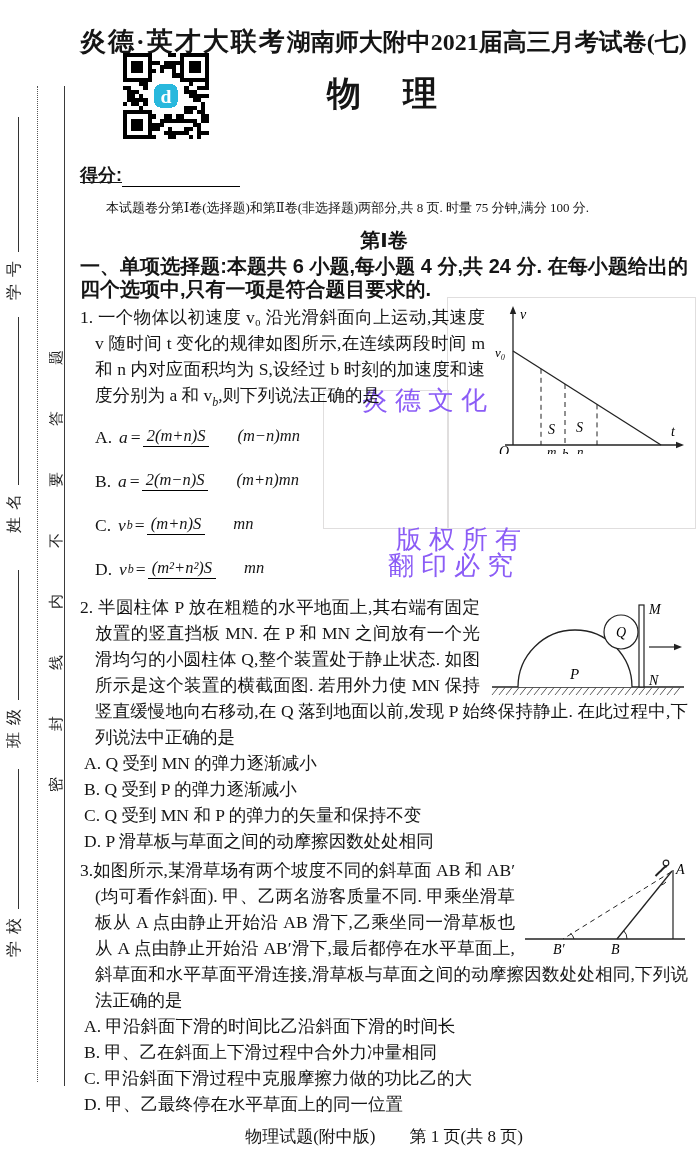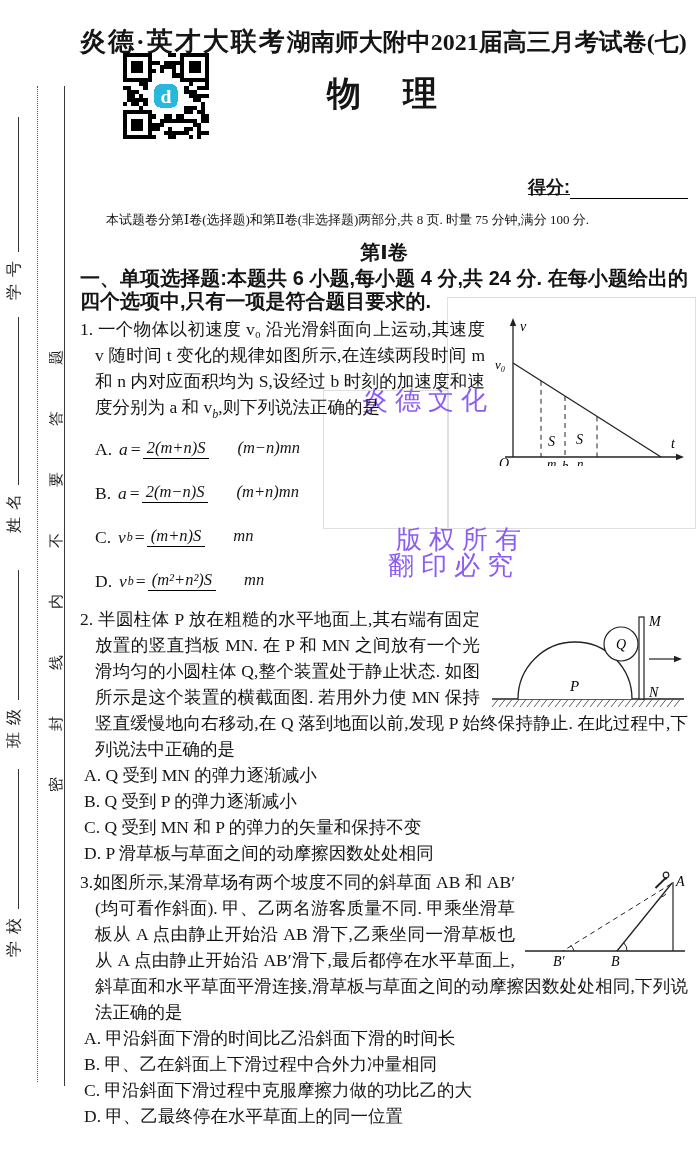--- a/index.html
+++ b/index.html
@@ -18,21 +18,21 @@
   .wm{position:absolute;color:#8b5cf6;font-size:26px;letter-spacing:7px;
       font-family:"Liberation Sans","DejaVu Sans",sans-serif;z-index:0;}
   .wm-box{position:absolute;border:1px solid #e0dede;z-index:0;}
   
   .content{position:absolute;left:80px;top:0;width:608px;z-index:1;}
   .header-title{margin-top:24px;text-align:left;white-space:nowrap;font-size:24px;font-weight:700;}
   .header-title .brand{font-size:26px;font-weight:900;letter-spacing:2px;}
   .subject{margin-top:12px;text-align:center;font-size:34px;font-weight:700;line-height:44px;
            font-family:"Liberation Sans","DejaVu Sans",sans-serif;letter-spacing:4px;}
   .qr{position:absolute;left:42px;top:53px;width:88px;height:86px;}
-  .score-row{margin-top:60px;height:24px;display:flex;justify-content:flex-end;align-items:flex-end;text-decoration:underline;}
+  .score-row{margin-top:48px;height:24px;display:flex;justify-content:flex-start;align-items:flex-end;text-decoration:underline;}
   .score-label{font-family:"Liberation Sans","DejaVu Sans",sans-serif;font-weight:700;font-size:18px;}
   .score-line{display:inline-block;width:118px;border-bottom:1.2px solid #000;height:18px;}
   .intro{margin:8px 0 7px 0;font-size:13px;line-height:25px;text-indent:2em;text-align:justify;}
   .part-title{margin-top:2px;text-align:center;font-size:20px;font-weight:700;line-height:26px;
            font-family:"Liberation Sans","DejaVu Sans",sans-serif;}
   .section-heading{margin-top:2px;font-size:20px;line-height:23px;font-weight:700;text-align:justify;
            font-family:Liberation Sans, sans-serif;}
   .question{margin-top:3px;font-size:17.5px;line-height:26px;text-align:justify;}
   .q-text{margin:0;padding-left:15px;text-indent:-15px;}
   .q-fig{float:right;margin-left:8px;}
@@ -353,15 +353,16 @@
         <text x="88" y="97" font-size="14" class="it">B</text>
         <text x="30" y="97" font-size="14" class="it">B′</text>
       </svg>
       <p class="q-text"><span class="q-num">3.</span><span>如图所示,某滑草场有两个坡度不同的斜草面 AB 和 AB′(均可看作斜面). 甲、乙两名游客质量不同. 甲乘坐滑草板从 A 点由静止开始沿 AB 滑下,乙乘坐同一滑草板也从 A 点由静止开始沿 AB′滑下,最后都停在水平草面上,斜草面和水平草面平滑连接,滑草板与草面之间的动摩擦因数处处相同,下列说法正确的是</span></p>
       <div class="opt-line">A. 甲沿斜面下滑的时间比乙沿斜面下滑的时间长</div>
       <div class="opt-line">B. 甲、乙在斜面上下滑过程中合外力冲量相同</div>
       <div class="opt-line">C. 甲沿斜面下滑过程中克服摩擦力做的功比乙的大</div>
       <div class="opt-line">D. 甲、乙最终停在水平草面上的同一位置</div>
     </div>
 
+    <div class="footer">物理试题(附中版)　　第 1 页(共 8 页)</div>
 
   </div>
 </div>
 
 </body></html>

